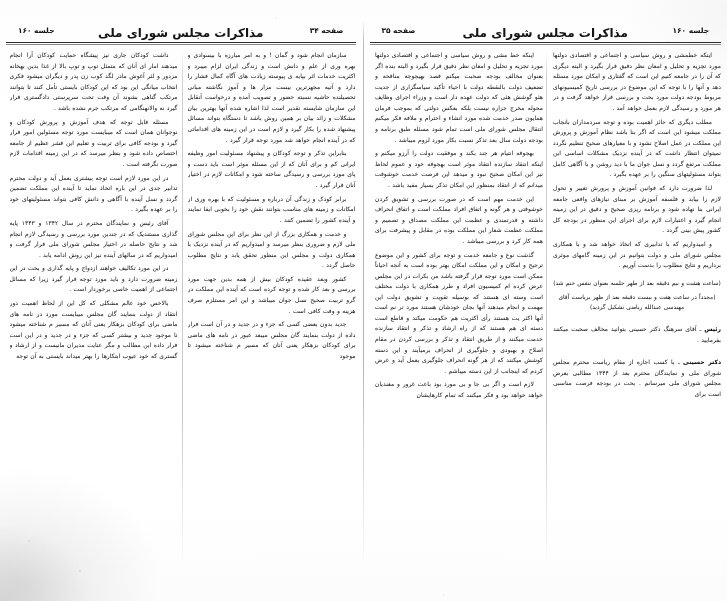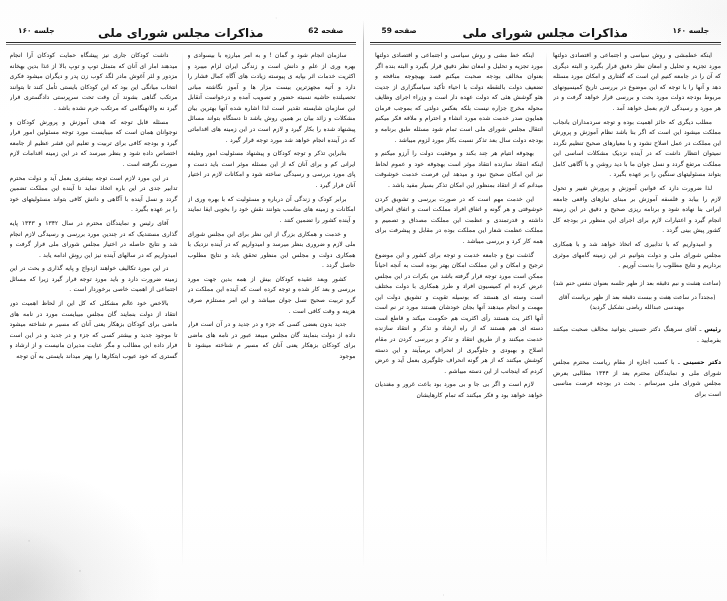--- a/index.html
+++ b/index.html
@@ -155,21 +155,21 @@
 
 <div id="scan-sheet"></div>
 
 <div id="spread">
 
   <div class="page left-page">
 
     <div class="running-head">
       <span class="head-side side-start">جلسه ۱۶۰</span>
       <span class="head-center">مذاکرات مجلس شورای ملی</span>
-      <span class="head-side side-end">صفحه 59</span>
+      <span class="head-side side-end">صفحه ۳۵</span>
     </div>
     <div class="head-rule"></div>
     <div class="head-rule thin"></div>
 
     <div class="columns">
       <div class="col-rule"></div>
 
       <div class="col">
         <p class="para indent">اینکه خطمشی و روش سیاسی و اجتماعی و اقتصادی دولتها مورد تجزیه و تحلیل و امعان نظر دقیق قرار بگیرد و البته دیگری که آن را در جامعه کنیم این است که گفتاری و امکان مورد مسئله دهد و آنها را با توجه که این موضوع در بررسی تاریخ کمیسیونهای مربوط بودجه دولت مورد بحث و بررسی قرار خواهد گرفت و در هر مورد و رسیدگی لازم بعمل خواهد آمد .</p>
         <p class="para indent">مطلب دیگری که حائز اهمیت بوده و توجه سردمداران بانجاب مملکت میشود این است که اگر بنا باشد نظام آموزش و پرورش این مملکت در عمل اصلاح نشود و با معیارهای صحیح تنظیم نگردد نمیتوان انتظار داشت که در آینده نزدیک مشکلات اساسی این مملکت مرتفع گردد و نسل جوان ما با دید روشن و با آگاهی کامل بتواند مسئولیتهای سنگین را بر عهده بگیرد .</p>
@@ -190,21 +190,21 @@
         <p class="para indent">این خدمت مهم است که در صورت بررسی و تشویق کردن خوشوقتی و هر گونه و اتفاق افراد مملکت است و اتفاق انحراف داشته و قدرتمندی و عظمت این مملکت مصداق و تصمیم و مملکت عظمت شعار این مملکت بوده در مقابل و پیشرفت برای همه کار کرد و بررسی میباشد .</p>
         <p class="para indent">گذشت نوع و جامعه خدمت و توجه برای کشور و این موضوع ترجیح و امکان و این مملکت امکان بهتر بوده است به آنچه احیاناً ممکن است مورد توجه قرار گرفته باشد من بکرات در این مجلس عرض کرده ام کمیسیون افراد و طرز همکاری با دولت مختلف است وسته ای هستند که بوسیله تقویت و تشویق دولت این مهمت و انجام میدهند آنها بجان خودشان هستند مورد تر نم است آنها اکثر یت هستند رأی اکثریت هم حکومت میکند و قاطع است دسته ای هم هستند که از راه ارشاد و تذکر و انتقاد سازنده خدمت میکنند و از طریق انتقاد و تذکر و بررسی کردن در مقام اصلاح و بهبودی و جلوگیری از انحراف برمیآیند و این دسته کوشش میکنند که از هر گونه انحراف جلوگیری بعمل آید و عرض کردم که اینجانب از این دسته میباشم .</p>
         <p class="para indent">لازم است و اگر بی جا و بی مورد بود باعث غرور و مغندیان خواهد خواهد بود و فکر میکنند که تمام کارهایشان</p>
       </div>
     </div>
   </div>
 
   <div class="page right-page">
 
     <div class="running-head">
-      <span class="head-side side-start">صفحه 62</span>
+      <span class="head-side side-start">صفحه ۳۴</span>
       <span class="head-center">مذاکرات مجلس شورای ملی</span>
       <span class="head-side side-end">جلسه ۱۶۰</span>
     </div>
     <div class="head-rule"></div>
     <div class="head-rule thin"></div>
 
     <div class="columns">
       <div class="col-rule"></div>
 
       <div class="col">

